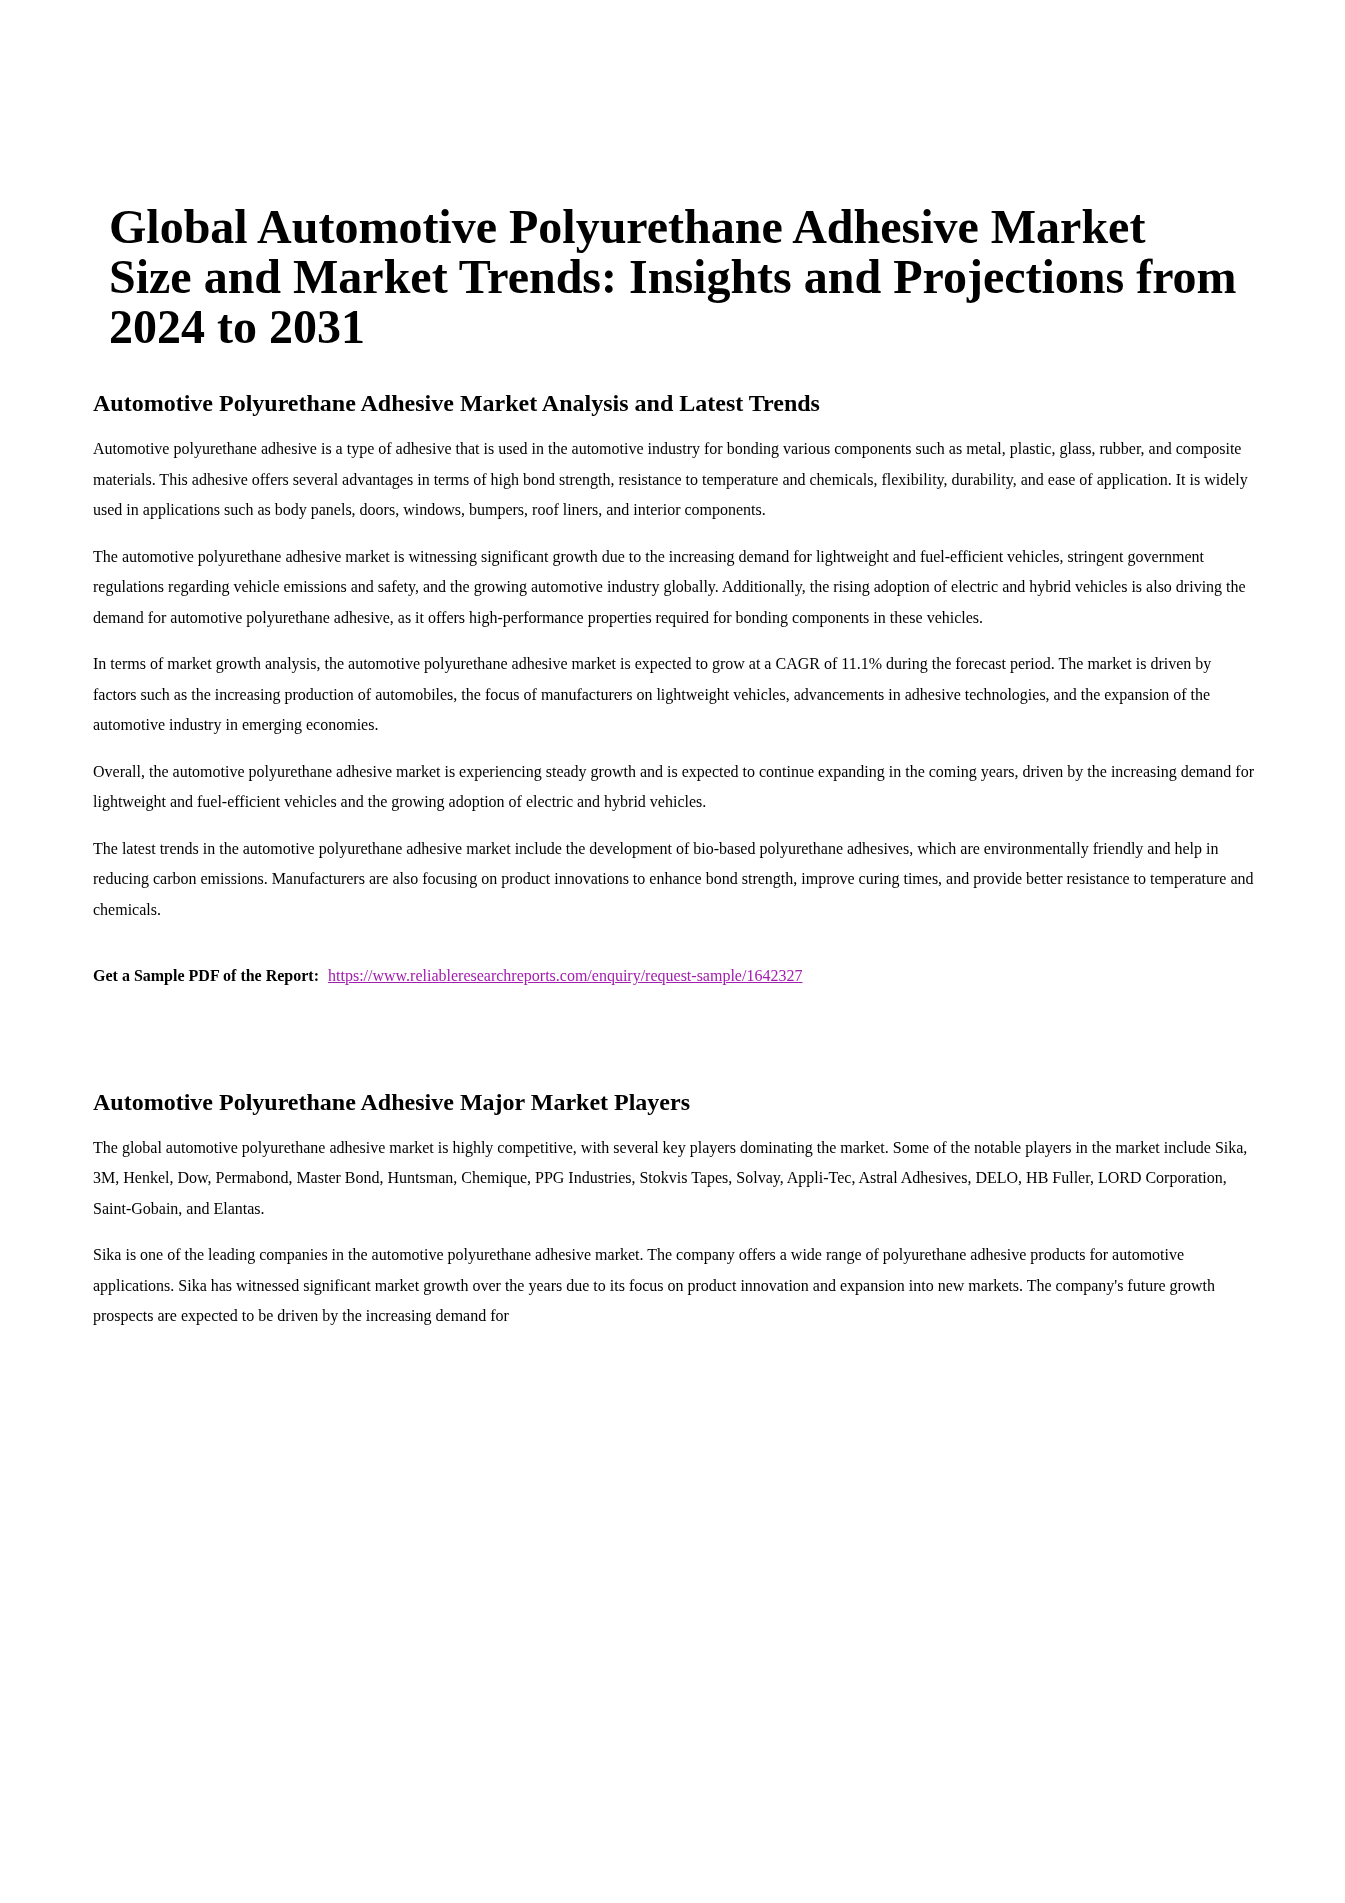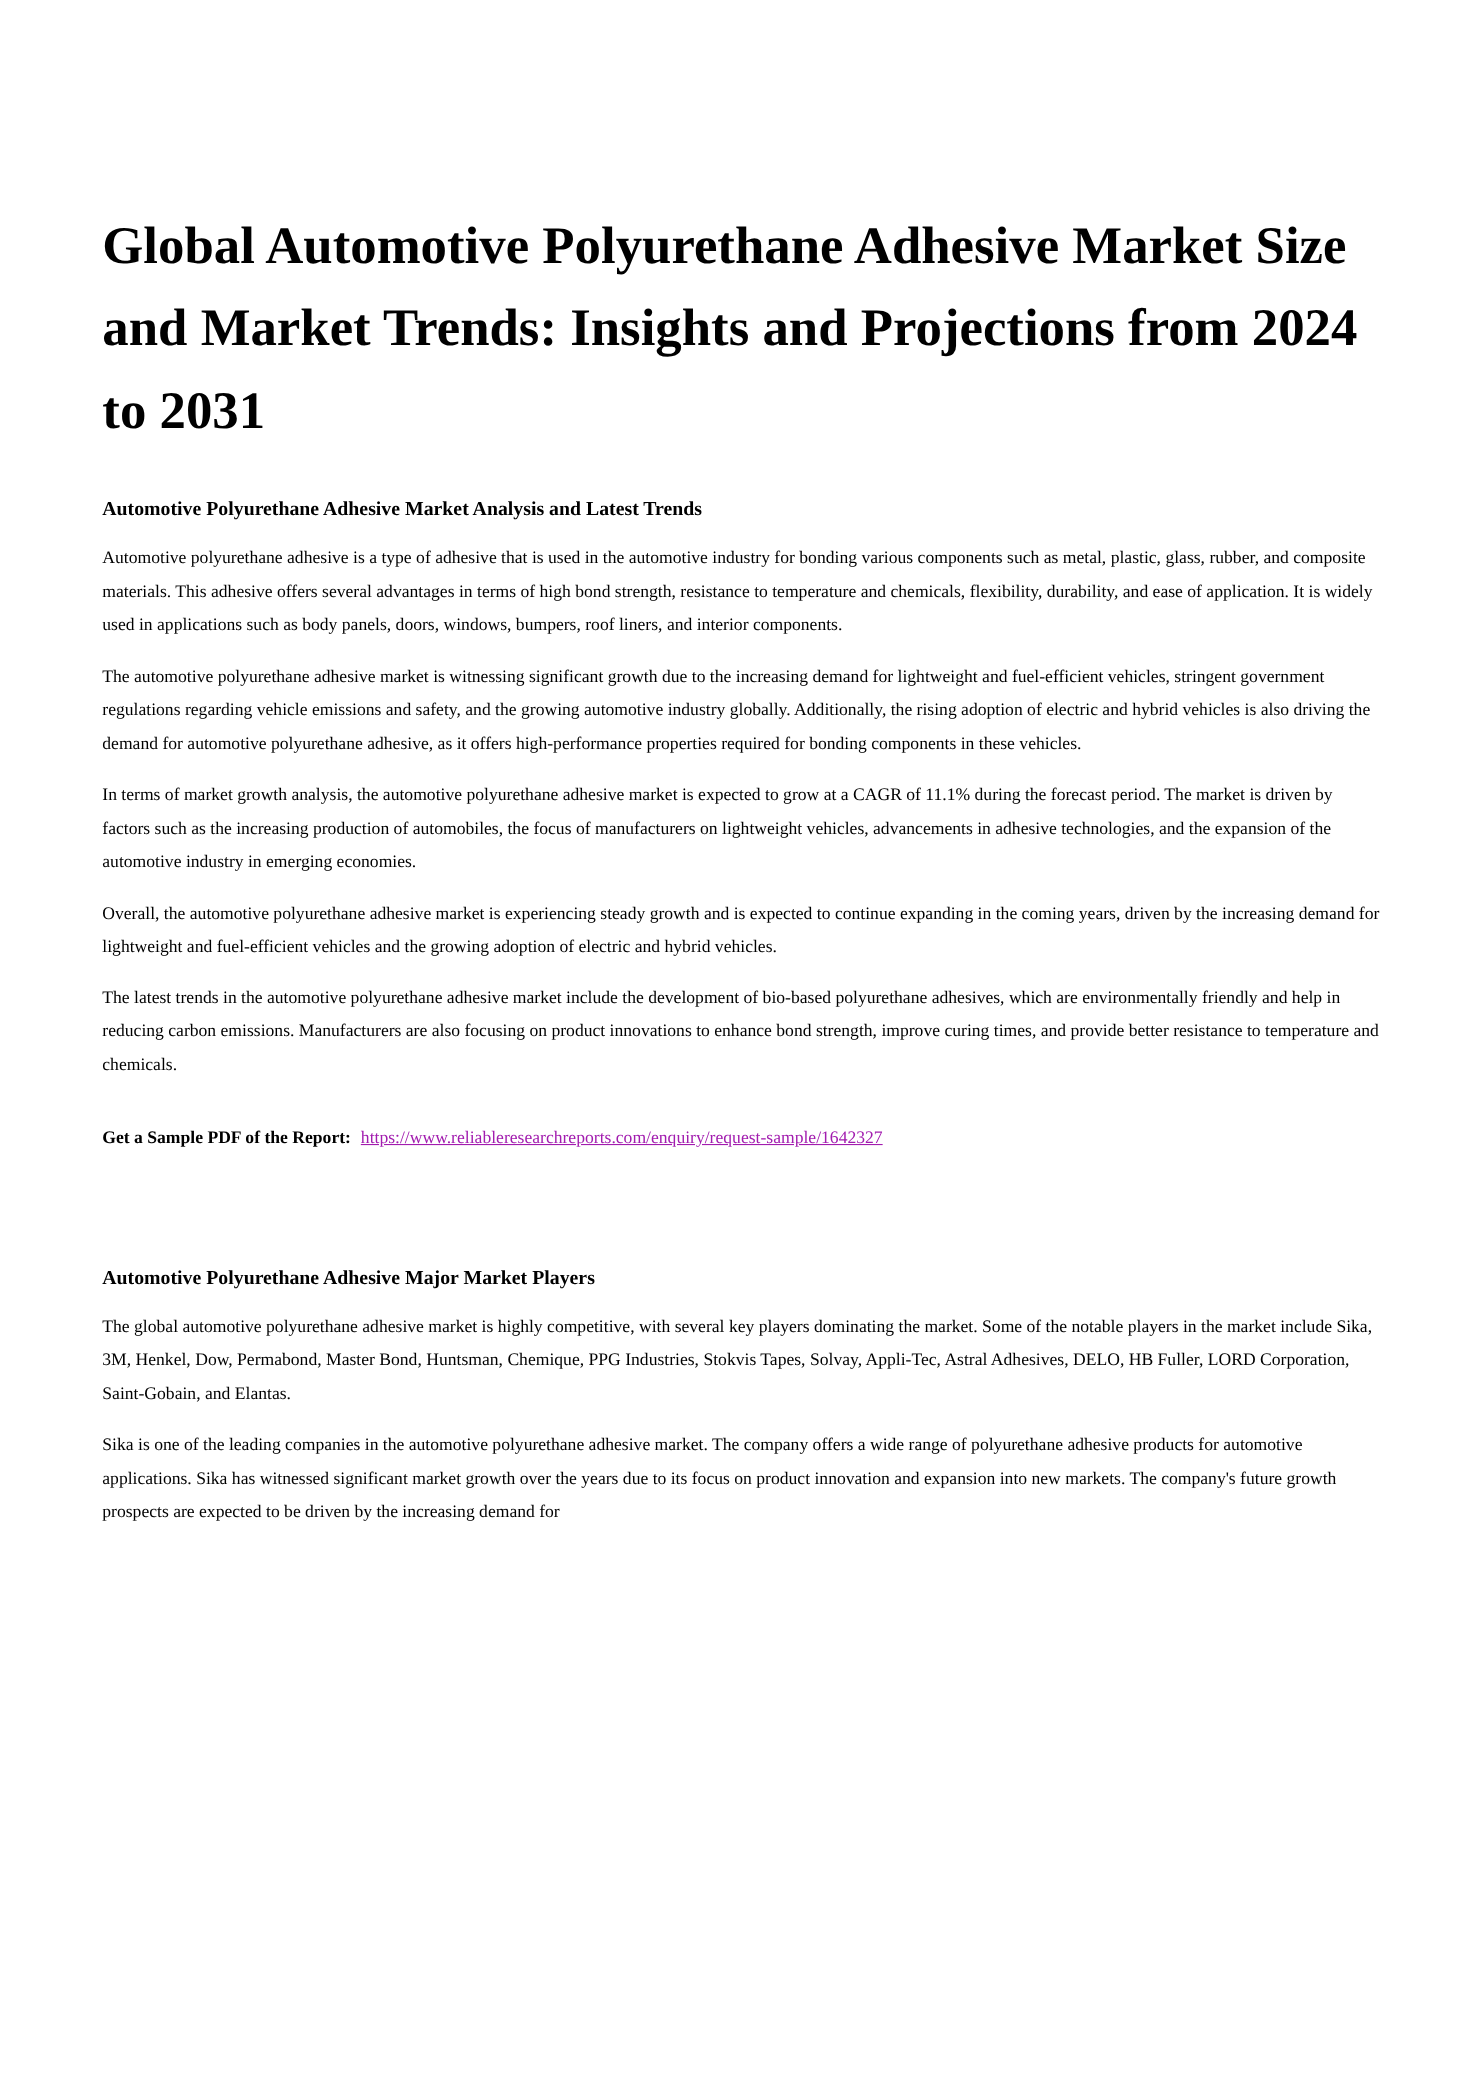--- a/index.html
+++ b/index.html
@@ -13,27 +13,27 @@
     height: 1903px;
     box-sizing: border-box;
     background: #ffffff;
     color: #000000;
     padding: 186px 90px 0 93px;
     font-family: "Liberation Serif", "DejaVu Serif", serif;
     overflow: hidden;
   }
   h1.title {
     font-size: 48px;
-    line-height: 75px;
+    line-height: 50px;
     font-weight: 700;
-    margin: 0;
+    margin: 16px;
     letter-spacing: 0;
   }
   h2.subheading {
-    font-size: 18px;
+    font-size: 24px;
     line-height: 30px;
     font-weight: 700;
     margin: 36px 0 0 0;
   }
   h2.subheading--players {
     margin-top: 95px;
   }
   p.body-para {
     font-size: 16px;
     line-height: 30.5px;

